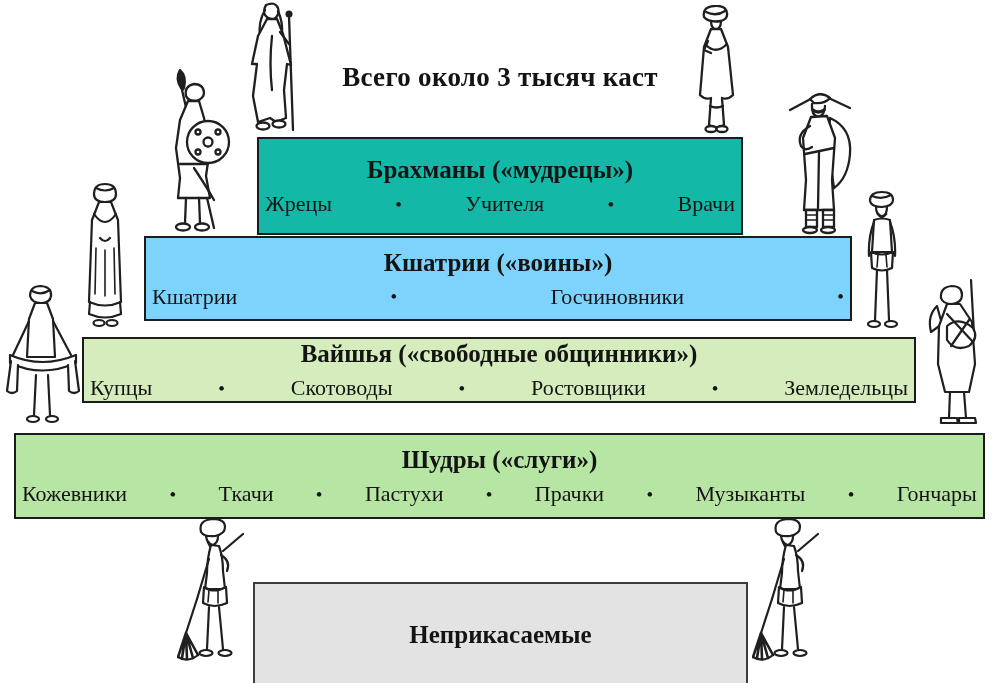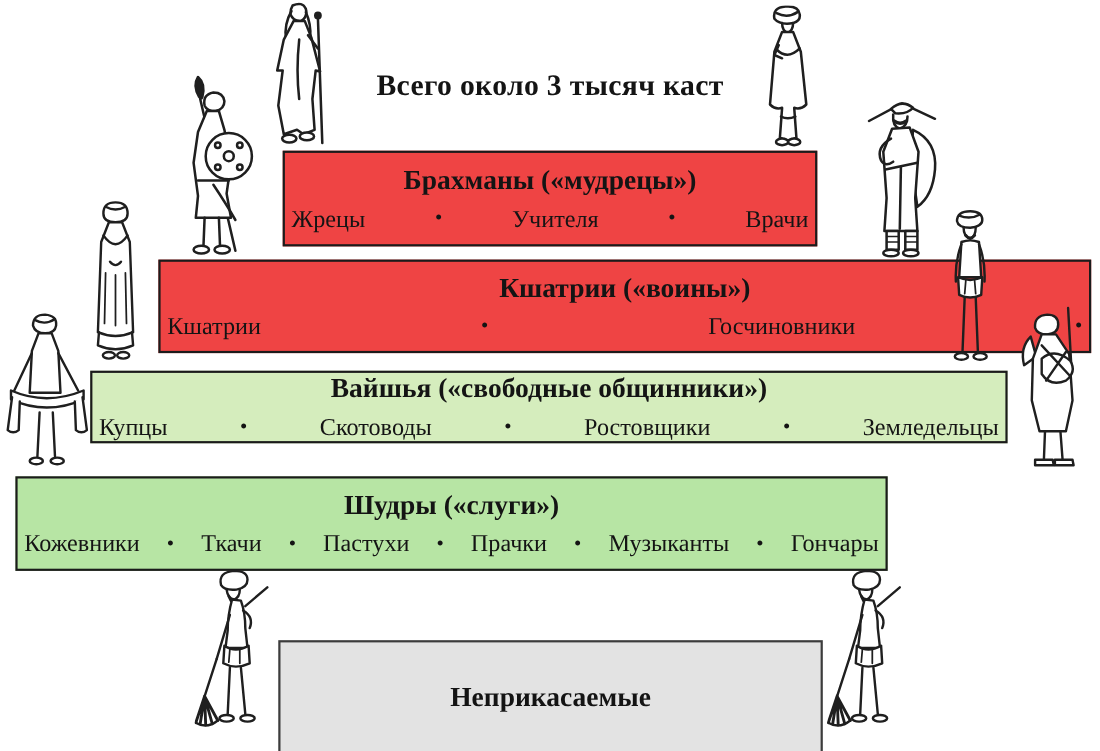--- a/index.html
+++ b/index.html
@@ -184,32 +184,32 @@
           <line x1="20" y1="82" x2="9" y2="116"></line>
           <path d="M9,116 L1,140 M9,116 L5,141 M9,116 L10,142 M9,116 L16,141 M9,116 L21,138" fill="none" stroke-width="2.6"></path>
           <path d="M1,140 Q11,146 21,138" fill="none"></path>
         </g>
       </symbol>
     </defs>
   </svg>
 
   <div class="title">Всего около 3 тысяч каст</div>
 
-  <div class="tier" style="left: 257px; top: 137px; width: 486px; height: 87px; background-color: #ef4444;">
+  <div class="tier" style="left: 257px; top: 137px; width: 486px; height: 98px; background-color: #14b8a6;">
     <div class="tier-heading">Брахманы («мудрецы»)</div>
     <div class="tier-items">
         <span class="item">Жрецы</span>
         <span class="bullet">•</span>
         <span class="item">Учителя</span>
         <span class="bullet">•</span>
         <span class="item">Врачи</span>
       </div>
   </div>
 
-  <div class="tier" style="left: 144px; top: 236px; width: 848px; height: 85px; background-color: #ef4444;">
+  <div class="tier" style="left: 144px; top: 236px; width: 708px; height: 85px; background-color: #7dd3fc;">
     <div class="tier-heading">Кшатрии («воины»)</div>
     <div class="tier-items">
         <span class="item">Кшатрии</span>
         <span class="bullet">•</span>
         <span class="item">Госчиновники</span>
         <span class="bullet">•</span>
       </div>
   </div>
 
   <div class="tier" style="left: 82px; top: 337px; width: 834px; height: 66px; background-color: rgb(213, 237, 189);">
@@ -218,21 +218,21 @@
         <span class="item">Купцы</span>
         <span class="bullet">•</span>
         <span class="item">Скотоводы</span>
         <span class="bullet">•</span>
         <span class="item">Ростовщики</span>
         <span class="bullet">•</span>
         <span class="item">Земледельцы</span>
       </div>
   </div>
 
-  <div class="tier" style="left: 14px; top: 433px; width: 793px; height: 86px; background-color: rgb(183, 229, 164);">
+  <div class="tier" style="left: 14px; top: 433px; width: 971px; height: 86px; background-color: rgb(183, 229, 164);">
     <div class="tier-heading">Шудры («слуги»)</div>
     <div class="tier-items">
         <span class="item">Кожевники</span>
         <span class="bullet">•</span>
         <span class="item">Ткачи</span>
         <span class="bullet">•</span>
         <span class="item">Пастухи</span>
         <span class="bullet">•</span>
         <span class="item">Прачки</span>
         <span class="bullet">•</span>

